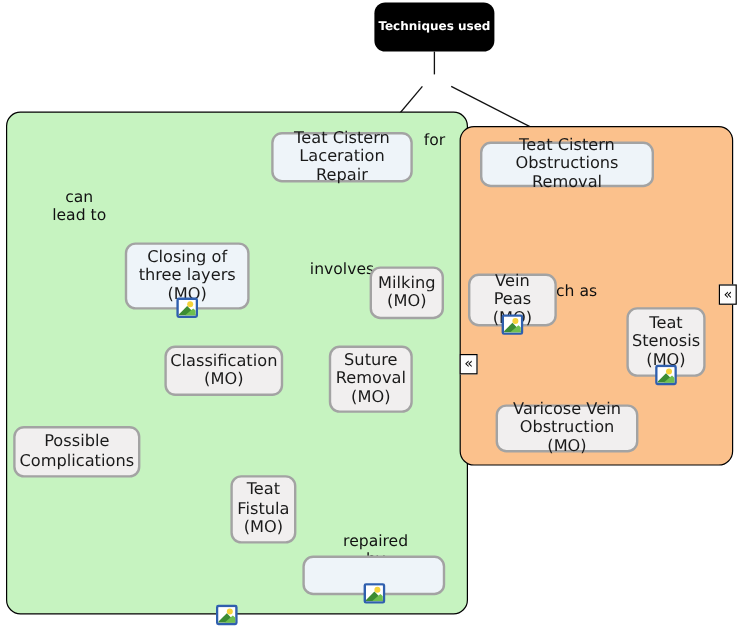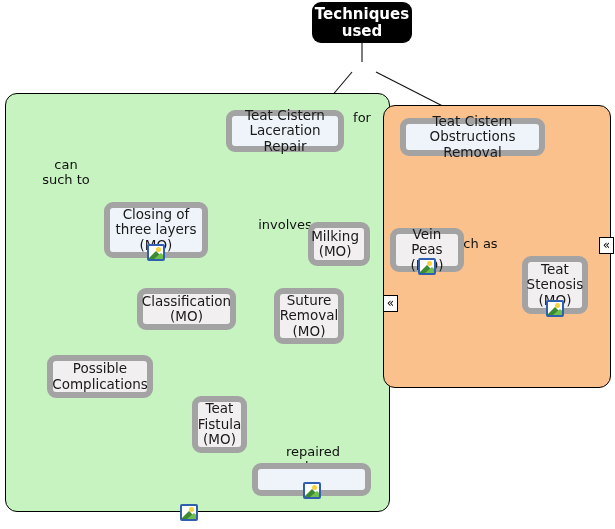--- a/index.html
+++ b/index.html
@@ -10,32 +10,32 @@
   }
   #canvas{position:absolute;left:0;top:0;width:615px;height:529px;}
   svg#edges{position:absolute;left:0;top:0;width:615px;height:529px;pointer-events:none;}
 
   .panel{position:absolute;border:1px solid #000;border-radius:12px;box-sizing:border-box;}
   .panel-green{background:#c6f3c0;}
   .panel-orange{background:#fbc18c;}
 
   .node{
     position:absolute;box-sizing:border-box;
-    border:6px solid #a3a3a3;border-radius:9px;
+    border:2px solid #a3a3a3;border-radius:9px;
     display:flex;flex-direction:column;align-items:center;justify-content:center;
     text-align:center;color:#1a1a1a;font-size:13.5px;line-height:15.5px;
     background:#f1efef;
   }
   .node.tint{background:#eef4f9;}
   .node .label{white-space:pre-line;padding:0 5px;}
 
   .root-node{
     position:absolute;box-sizing:border-box;background:#000;color:#fff;
     border-radius:9px;display:flex;align-items:center;justify-content:center;
-    text-align:center;font-size:15px;font-weight:bold;line-height:17px;
+    text-align:center;font-size:10px;font-weight:bold;line-height:17px;
   }
 
   .edge-label{
     position:absolute;color:#111;font-size:13px;line-height:15px;
     text-align:center;white-space:pre-line;background:transparent;margin-top:48px;
   }
 
   
   .pic-icon{
     position:absolute;width:18px;height:17px;box-sizing:border-box;
@@ -119,21 +119,21 @@
   </div>
 
   <div class="edge-label" style="left:338px;top:62px;width:48px;">for</div>
 
   <div class="node tint" style="left:226px;top:110px;width:118px;height:42px;">
     <span class="label">Teat Cistern
 Laceration Repair</span>
   </div>
 
   <div class="edge-label" style="left:36px;top:109px;width:60px;">can
-such to</div>
+lead to</div>
 
   <div class="edge-label" style="left:250px;top:169px;width:70px;">involves</div>
 
   <div class="node tint" style="left:104px;top:202px;width:104px;height:56px;">
     <span class="label">Closing of
 three layers
 (MO)</span>
     <span class="pic-icon node-icon">
       <span class="sky"></span>
         <span class="sun"></span>
@@ -146,26 +146,26 @@
     <span class="label">Classification
 (MO)</span>
   </div>
 
   <div class="node" style="left:250px;top:288px;width:70px;height:56px;margin-left:24px;">
     <span class="label">Suture
 Removal
 (MO)</span>
   </div>
 
-  <div class="node" style="left:308px;top:222px;width:62px;height:44px;align-items:flex-end;">
+  <div class="node" style="left:308px;top:222px;width:62px;height:44px;">
     <span class="label">Milking
 (MO)</span>
   </div>
 
-  <div class="node" style="left:11px;top:355px;width:106px;height:43px;margin-left:36px;">
+  <div class="node" style="left:11px;top:355px;width:106px;height:43px;">
     <span class="label">Possible
 Complications</span>
   </div>
 
 
   <div class="node" style="left:192px;top:396px;width:55px;height:57px;">
     <span class="label">Teat
 Fistula
 (MO)</span>
   </div>
@@ -211,18 +211,22 @@
 Stenosis
 (MO)</span>
     <span class="pic-icon node-icon">
       <span class="sky"></span>
         <span class="sun"></span>
       <span class="hill"></span>
         <span class="hill2"></span>
     </span>
   </div>
 
+  <div class="node" style="left:413px;top:337px;width:119px;height:40px;">
+    <span class="label">Varicose Vein
+Obstruction (MO)</span>
+  </div>
 
   <div class="collapse" style="left:383px;top:295px;">«</div>
 
   <div class="collapse" style="left:599px;top:237px;">«</div>
 
 </div>
 
 </body></html>

